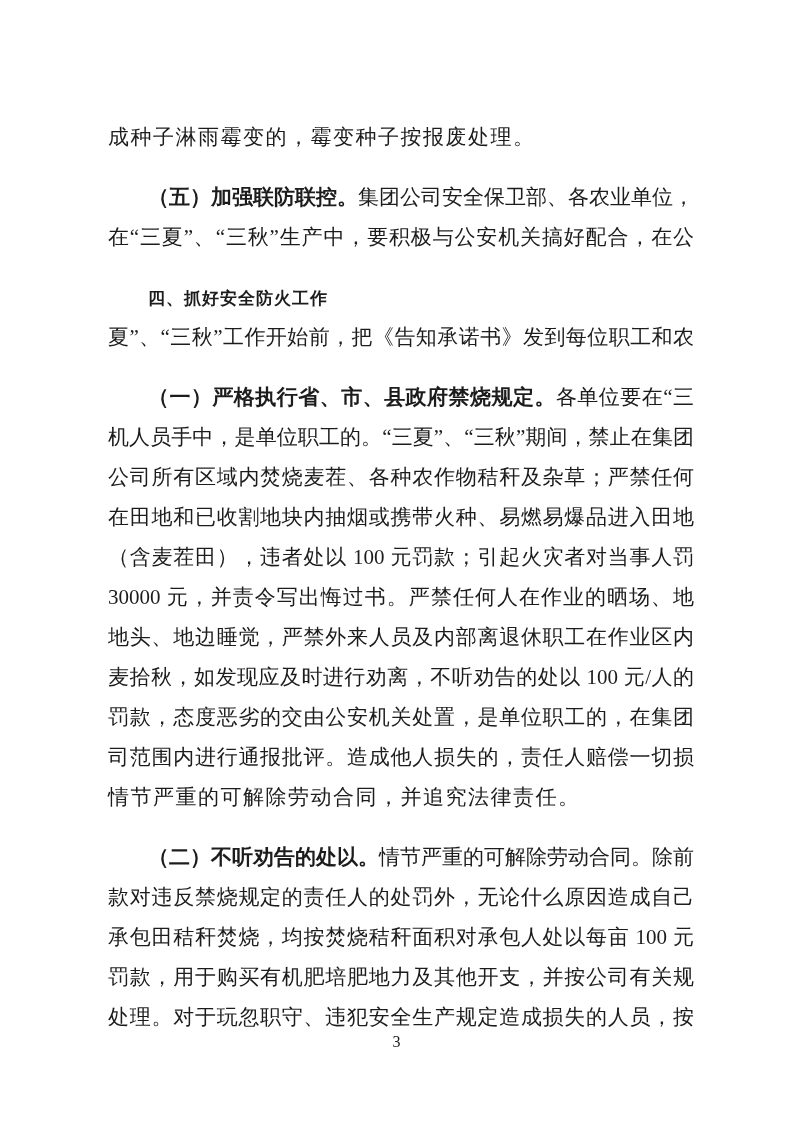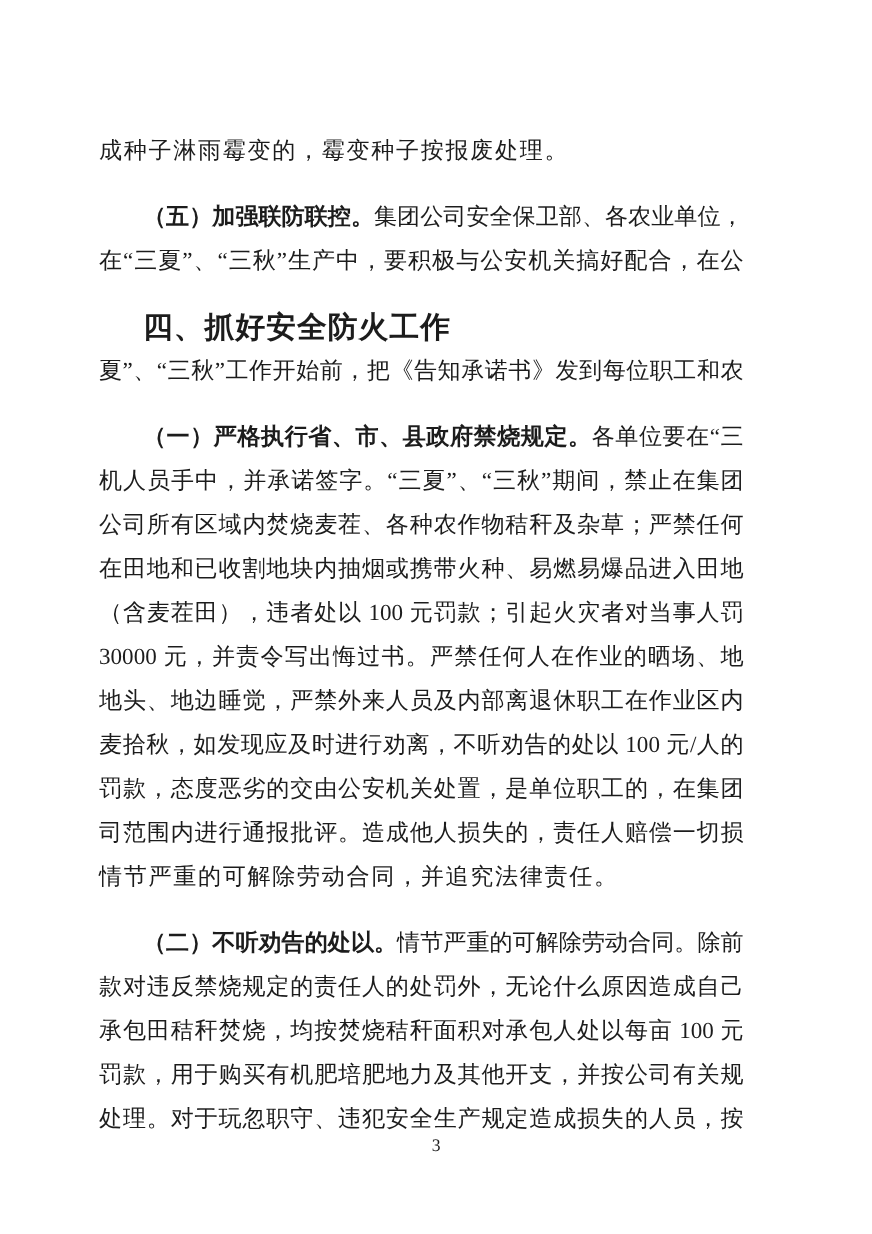--- a/index.html
+++ b/index.html
@@ -13,21 +13,21 @@
   .page {
     position: relative;
     width: 793px;
     height: 1122px;
     background: #ffffff;
     overflow: hidden;
     color: #1c1c1c;
   }
   .content {
     position: absolute;
-    left: 90px;
+    left: 108px;
     top: 117px;
     width: 586px;
   }
   .line {
     height: 40px;
     line-height: 40px;
     font-size: 21px;
     letter-spacing: 1.5px;
     white-space: nowrap;
     text-align: left;
@@ -45,21 +45,21 @@
     text-indent: 40px;
     margin-top: 20px;
   }
   .run-body { font-family: "Liberation Serif", "DejaVu Serif", serif; }
   .run-lead {
     font-weight: bold;
     font-family: "Liberation Serif", "DejaVu Serif", serif;
   }
   .run-heading {
     font-weight: bold;
-    font-size: 27px;
+    font-size: 17px;
     font-family: "Liberation Sans", "DejaVu Sans", sans-serif;
     letter-spacing: 1px;
   }
   .page-number {
     position: absolute;
     left: 0;
     top: 1032px;
     width: 100%;
     text-align: center;
     font-size: 16px;
@@ -72,21 +72,21 @@
 <body>
 
 <div class="page">
   <div class="content">
       <div class="line"><span class="run-body">成种子淋雨霉变的，霉变种子按报废处理。</span></div>
       <div class="line full indent"><span class="run-lead">（五）加强联防联控。</span><span class="run-body">集团公司安全保卫部、各农业单位，</span></div>
       <div class="line full"><span class="run-body">在“三夏”、“三秋”生产中，要积极与公安机关搞好配合，在公</span></div>
       <div class="line indent"><span class="run-heading">四、抓好安全防火工作</span></div>
       <div class="line full"><span class="run-body">夏”、“三秋”工作开始前，把《告知承诺书》发到每位职工和农</span></div>
       <div class="line full indent"><span class="run-lead">（一）严格执行省、市、县政府禁烧规定。</span><span class="run-body">各单位要在“三</span></div>
-      <div class="line full"><span class="run-body">机人员手中，并承诺签字。“三夏”、“三秋”期间，禁止在集团</span></div>
+      <div class="line full"><span class="run-body">机人员手中，是单位职工的。“三夏”、“三秋”期间，禁止在集团</span></div>
       <div class="line full"><span class="run-body">公司所有区域内焚烧麦茬、各种农作物秸秆及杂草；严禁任何人</span></div>
       <div class="line full"><span class="run-body">在田地和已收割地块内抽烟或携带火种、易燃易爆品进入田地</span></div>
       <div class="line full"><span class="run-body">（含麦茬田），违者处以 100 元罚款；引起火灾者对当事人罚款</span></div>
       <div class="line full"><span class="run-body">30000 元，并责令写出悔过书。严禁任何人在作业的晒场、地块、</span></div>
       <div class="line full"><span class="run-body">地头、地边睡觉，严禁外来人员及内部离退休职工在作业区内拾</span></div>
       <div class="line full"><span class="run-body">麦拾秋，如发现应及时进行劝离，不听劝告的处以 100 元/人的</span></div>
       <div class="line full"><span class="run-body">罚款，态度恶劣的交由公安机关处置，是单位职工的，在集团公</span></div>
       <div class="line full"><span class="run-body">司范围内进行通报批评。造成他人损失的，责任人赔偿一切损失，</span></div>
       <div class="line"><span class="run-body">情节严重的可解除劳动合同，并追究法律责任。</span></div>
       <div class="line full indent"><span class="run-lead">（二）不听劝告的处以。</span><span class="run-body">情节严重的可解除劳动合同。除前</span></div>

